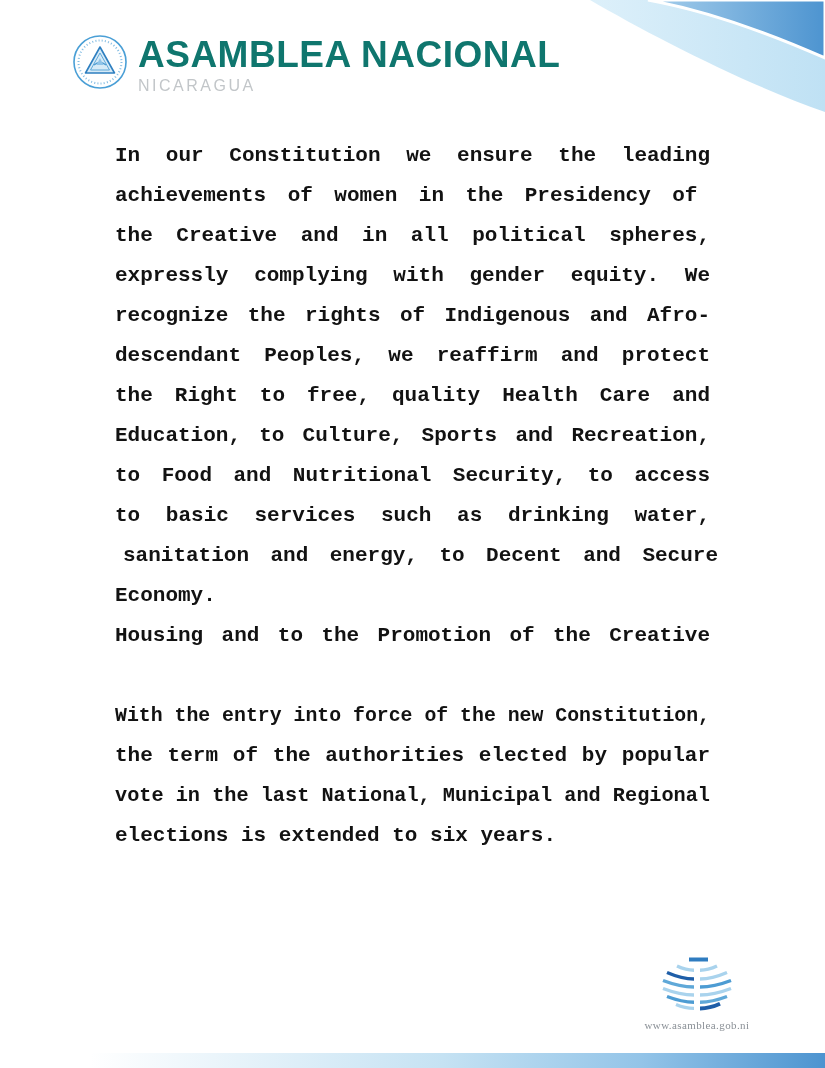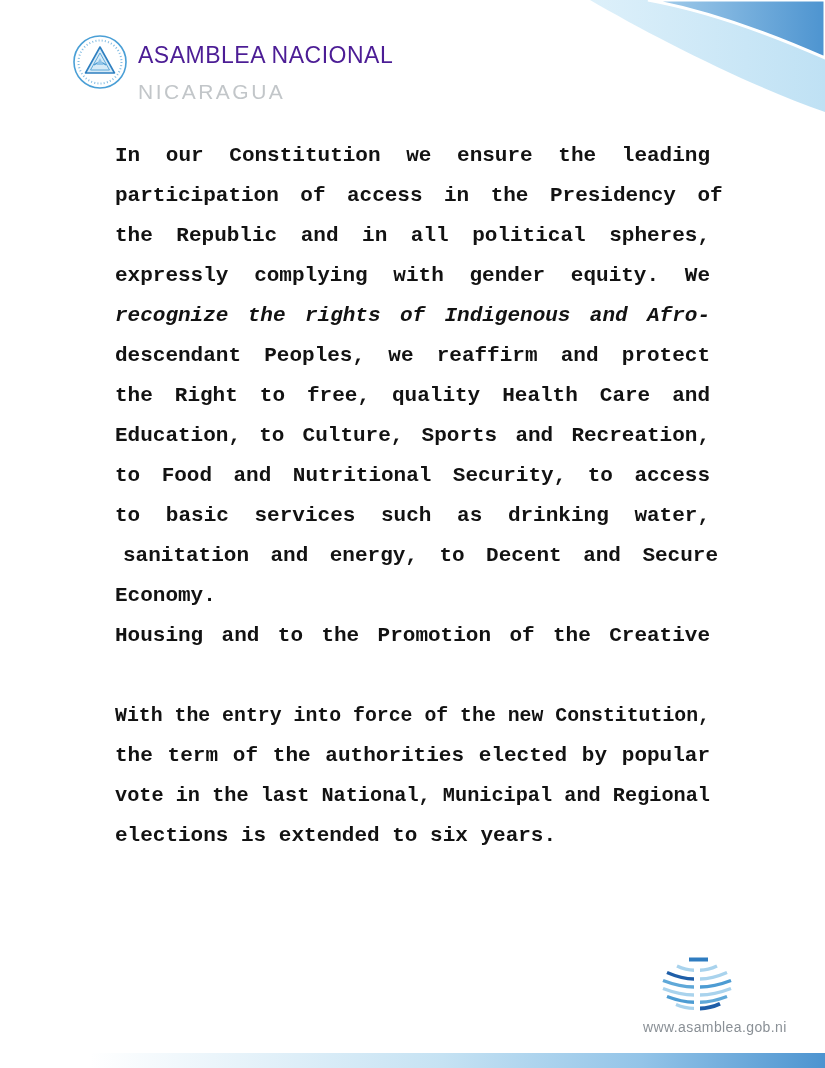--- a/index.html
+++ b/index.html
@@ -5,41 +5,41 @@
   html,body { margin:0; padding:0; background:#ffffff; }
   .page {
     position:relative; width:825px; height:1068px; background:#ffffff;
     overflow:hidden; font-family:"Liberation Sans", sans-serif;
   }
 
   
   .header { position:absolute; left:72px; top:34px; display:flex; align-items:flex-start; }
   .seal { width:56px; height:56px; flex:0 0 auto; }
   .header-text { margin-left:10px; padding-top:6px; }
-  .title { color:#4c1d95; font-size:23px; font-weight:400; letter-spacing:0.5px; line-height:30px; }
-  .subtitle { color:#C2C6C9; font-size:21px; font-weight:400; letter-spacing:2.5px; line-height:20px; margin-top:12px; }
+  .title { color:#0f766e; font-size:37px; font-weight:700; letter-spacing:0.5px; line-height:30px; }
+  .subtitle { color:#C2C6C9; font-size:16px; font-weight:400; letter-spacing:2.5px; line-height:20px; margin-top:6px; }
 
   
   .swoosh { position:absolute; top:0; right:0; width:265px; height:150px; pointer-events:none; }
 
   
   .doc-body {
     position:absolute; left:115px; top:136px; width:595px;
     font-family:"Liberation Mono", monospace; font-weight:700;
     font-size:21px; line-height:40px; color:#121212;
   }
   .para { margin:0 0 40px 0; }
   .tline { height:40px; white-space:nowrap; overflow:visible; }
   .tline span { display:inline-block; white-space:pre; transform-origin:left center; }
 
   
   .footer-logo { position:absolute; left:653px; top:955px; width:88px; height:62px; }
   .site-url {
     position:absolute; left:643px; top:1019px; width:108px; text-align:center;
-    font-family:Liberation Sans, sans-serif; font-size:14px; color:#8A9096; letter-spacing:0.4px;
+    font-family:Liberation Serif, serif; font-size:11px; color:#8A9096; letter-spacing:0.4px;
   }
   .bottom-bar {
     position:absolute; left:90px; right:0; bottom:0; height:15px;
     background:linear-gradient(to right,
       rgba(197,226,243,0) 0%, rgba(197,226,243,0.45) 22%,
       #C5E2F3 48%, #93C4E8 75%, #4D94D0 100%);
   }
 </style>
 </head>
 <body>
@@ -72,24 +72,24 @@
     </svg>
     <div class="header-text">
       <div class="title">ASAMBLEA NACIONAL</div>
       <div class="subtitle">NICARAGUA</div>
     </div>
   </div>
 
   <div class="doc-body">
       <div class="para">
         <div class="tline"><span style="word-spacing: 13.0521px;">In our Constitution we ensure the leading</span></div>
-        <div class="tline"><span style="word-spacing: 8.85156px;">participation of access in the Presidency of</span></div>
-        <div class="tline"><span style="word-spacing: 10.9505px;">the Republic and in all political spheres,</span></div>
+        <div class="tline"><span style="word-spacing: 8.85156px;">achievements of women in the Presidency of</span></div>
+        <div class="tline"><span style="word-spacing: 10.9505px;">the Creative and in all political spheres,</span></div>
         <div class="tline"><span style="word-spacing: 13.1406px;">expressly complying with gender equity. We</span></div>
-        <div class="tline"><span style="word-spacing: 6.75px; font-style: italic;">recognize the rights of Indigenous and Afro-</span></div>
+        <div class="tline"><span style="word-spacing: 6.75px;">recognize the rights of Indigenous and Afro-</span></div>
         <div class="tline"><span style="word-spacing: 10.6219px;">descendant Peoples, we reaffirm and protect</span></div>
         <div class="tline"><span style="word-spacing: 9.38616px;">the Right to free, quality Health Care and</span></div>
         <div class="tline"><span style="word-spacing: 5.58125px;">Education, to Culture, Sports and Recreation,</span></div>
         <div class="tline"><span style="word-spacing: 8.85156px;">to Food and Nutritional Security, to access</span></div>
         <div class="tline"><span style="word-spacing: 13.0521px;">to basic services such as drinking water,</span></div>
         <div class="tline"><span style="word-spacing: 8.85156px; margin-left: 8px;">sanitation and energy, to Decent and Secure</span></div>
         <div class="tline last"><span>Economy.</span></div>
         <div class="tline"><span style="word-spacing: 5.78571px;">Housing and to the Promotion of the Creative</span></div>
       </div>
       <div class="para">

